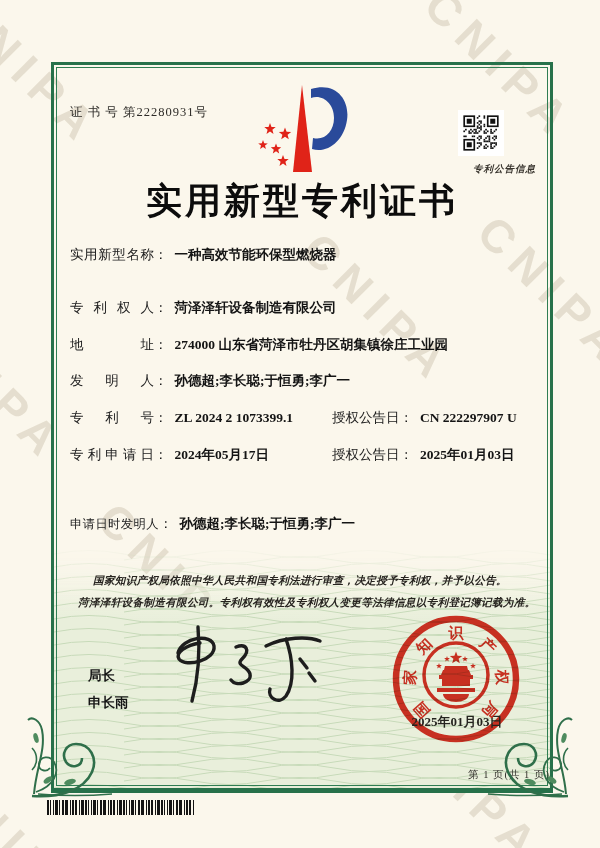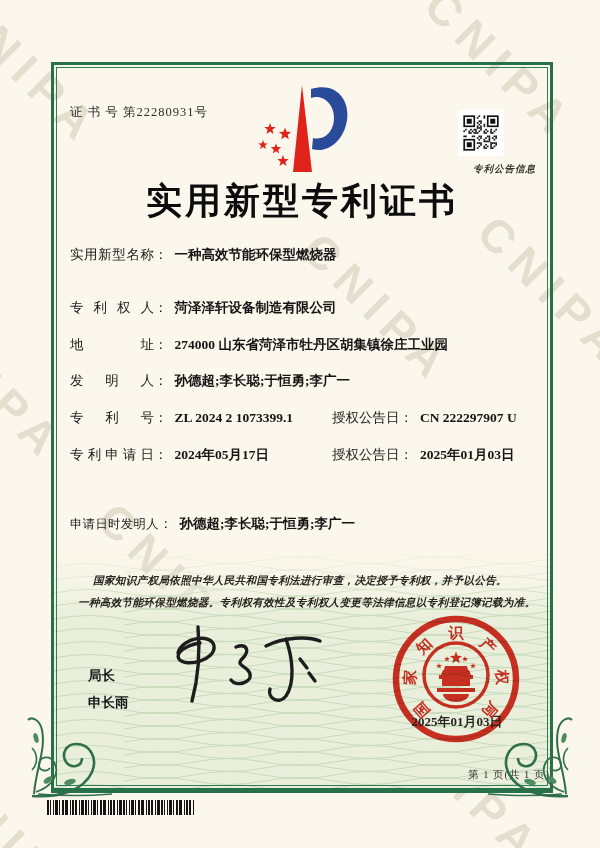--- a/index.html
+++ b/index.html
@@ -239,21 +239,21 @@
     <span class="cell1"><span class="lab">专利申请日</span><span class="colon">：</span><span class="val">2024年05月17日</span></span><span><span>授权公告日</span><span class="colon">：</span><span class="val">2025年01月03日</span></span>
   </div>
 
 
   <div class="row" style="top:450px">
     <span class="lab2">申请日时发明人</span><span class="colon">：</span><span class="val">孙德超;李长聪;于恒勇;李广一</span>
   </div>
 
   <div class="statement">
     <span class="l1">国家知识产权局依照中华人民共和国专利法进行审查，决定授予专利权，并予以公告。</span>
-    <span class="l2">一种高效节能环保型燃烧器。专利权有效性及专利权人变更等法律信息以专利登记簿记载为准。</span>
+    <span class="l2">菏泽泽轩设备制造有限公司。专利权有效性及专利权人变更等法律信息以专利登记簿记载为准。</span>
   </div>
 
   <div class="signoff">
     <div>局长</div>
     <div>申长雨</div>
   </div>
 
   <svg class="signature" width="180" height="90" viewBox="0 0 180 90" fill="none" stroke="#1d1d1d" stroke-width="3.4" stroke-linecap="round" stroke-linejoin="round">
     <path d="M16,32 C20,16 50,12 52,25 C54,39 24,47 17,38 C13,32 24,24 38,22"></path>
     <path d="M36,6 C38,30 36,58 30,80"></path>

